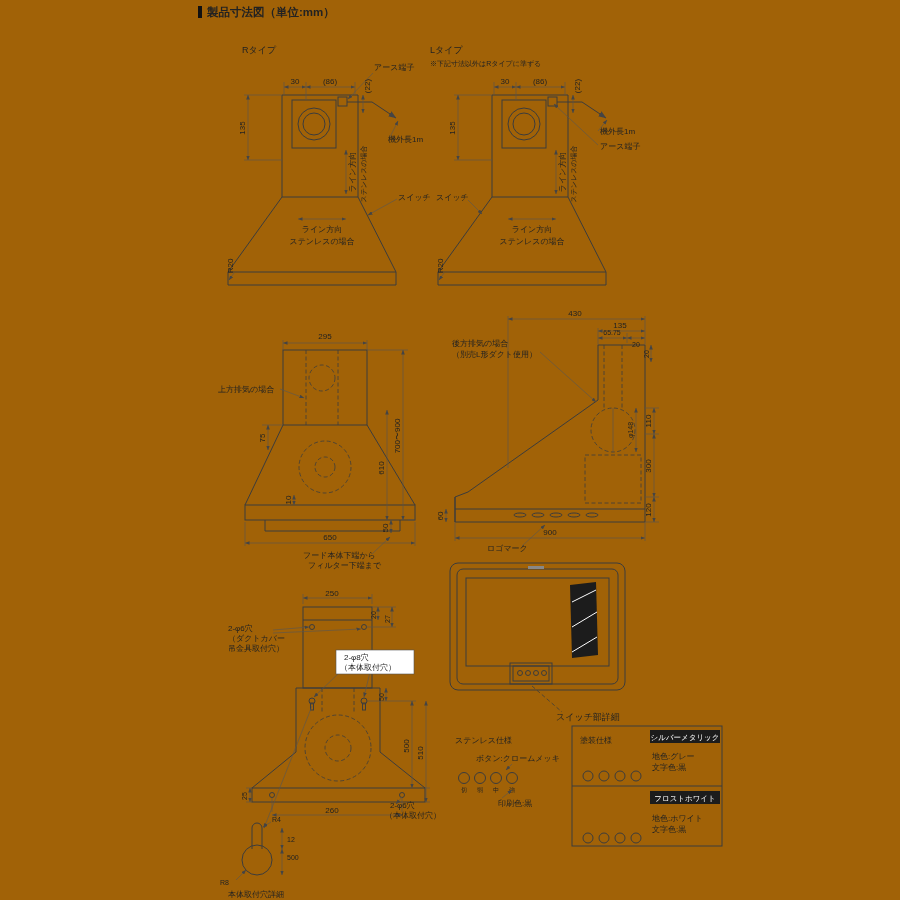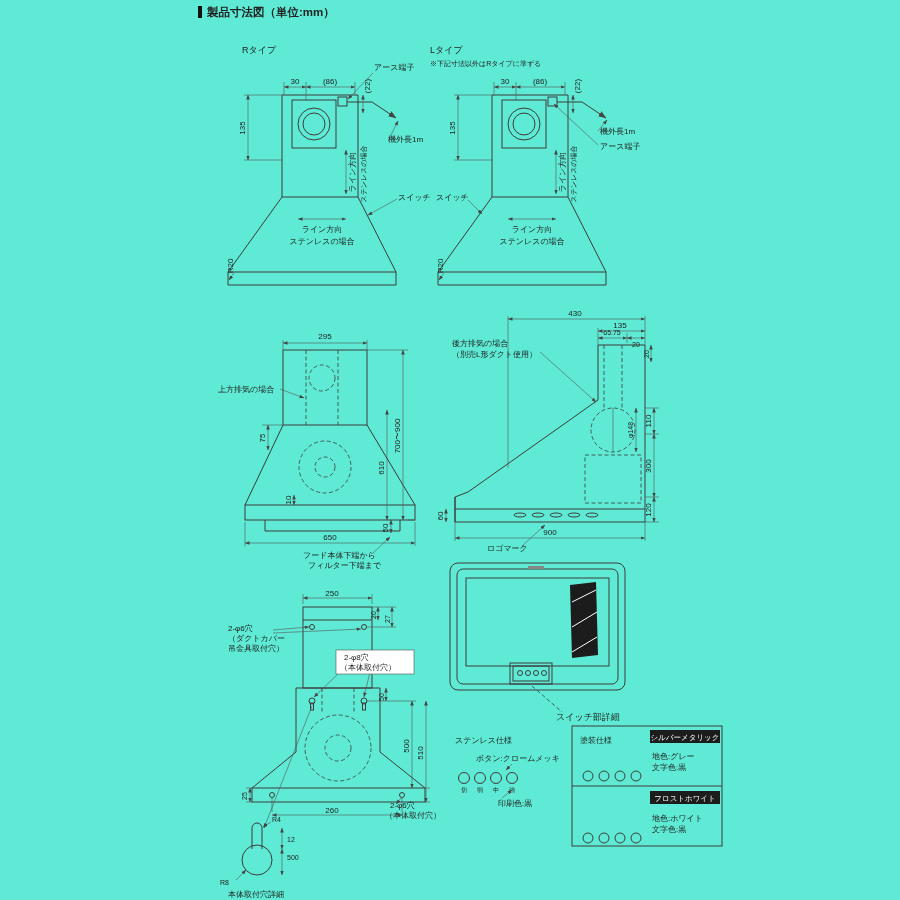--- a/index.html
+++ b/index.html
@@ -1,16 +1,16 @@
 <!DOCTYPE html>
 <html><head>
 <meta charset="utf-8">
 <style>
   html,body{margin:0;padding:0;background:#f4f4f4;}
-  #stage{position:relative;width:900px;height:900px;background:#5eead4;margin:0 auto;overflow:hidden;
+  #stage{position:relative;width:900px;height:900px;background:#a16207;margin:0 auto;overflow:hidden;
          font-family:"Liberation Sans", sans-serif;}
   svg{position:absolute;left:0;top:0;}
   svg text{font-family:"Liberation Sans", sans-serif;fill:#222;}
   .t7{font-size:7px;}
   .t8{font-size:8px;}
   .t9{font-size:9px;}
   .t11{font-size:11.5px;font-weight:bold;}
   .ln{stroke:#3c3c3c;stroke-width:1;fill:none;}
   .thin{stroke:#555;stroke-width:0.6;fill:none;}
   .dsh{stroke:#3c3c3c;stroke-width:0.8;fill:none;stroke-dasharray:4 2.5;}

